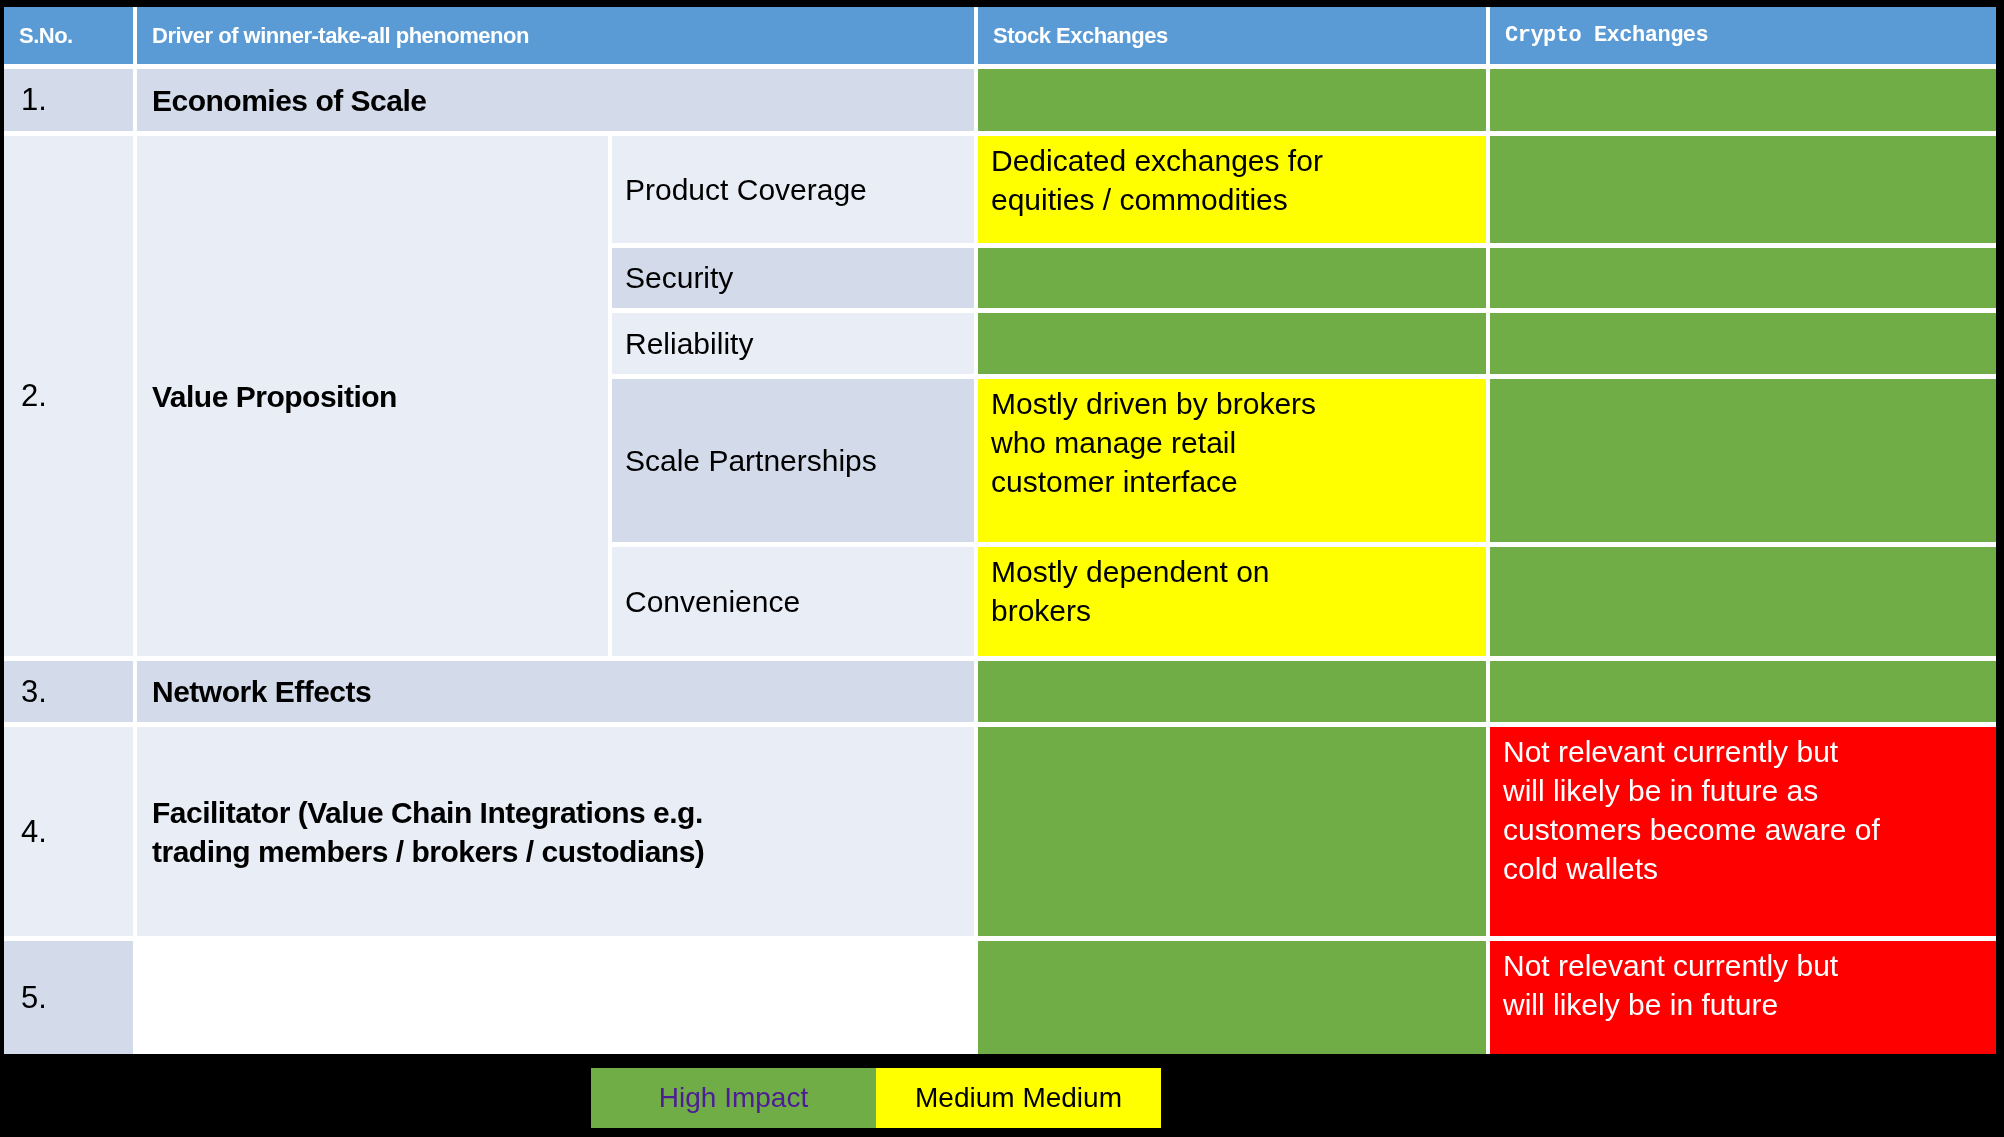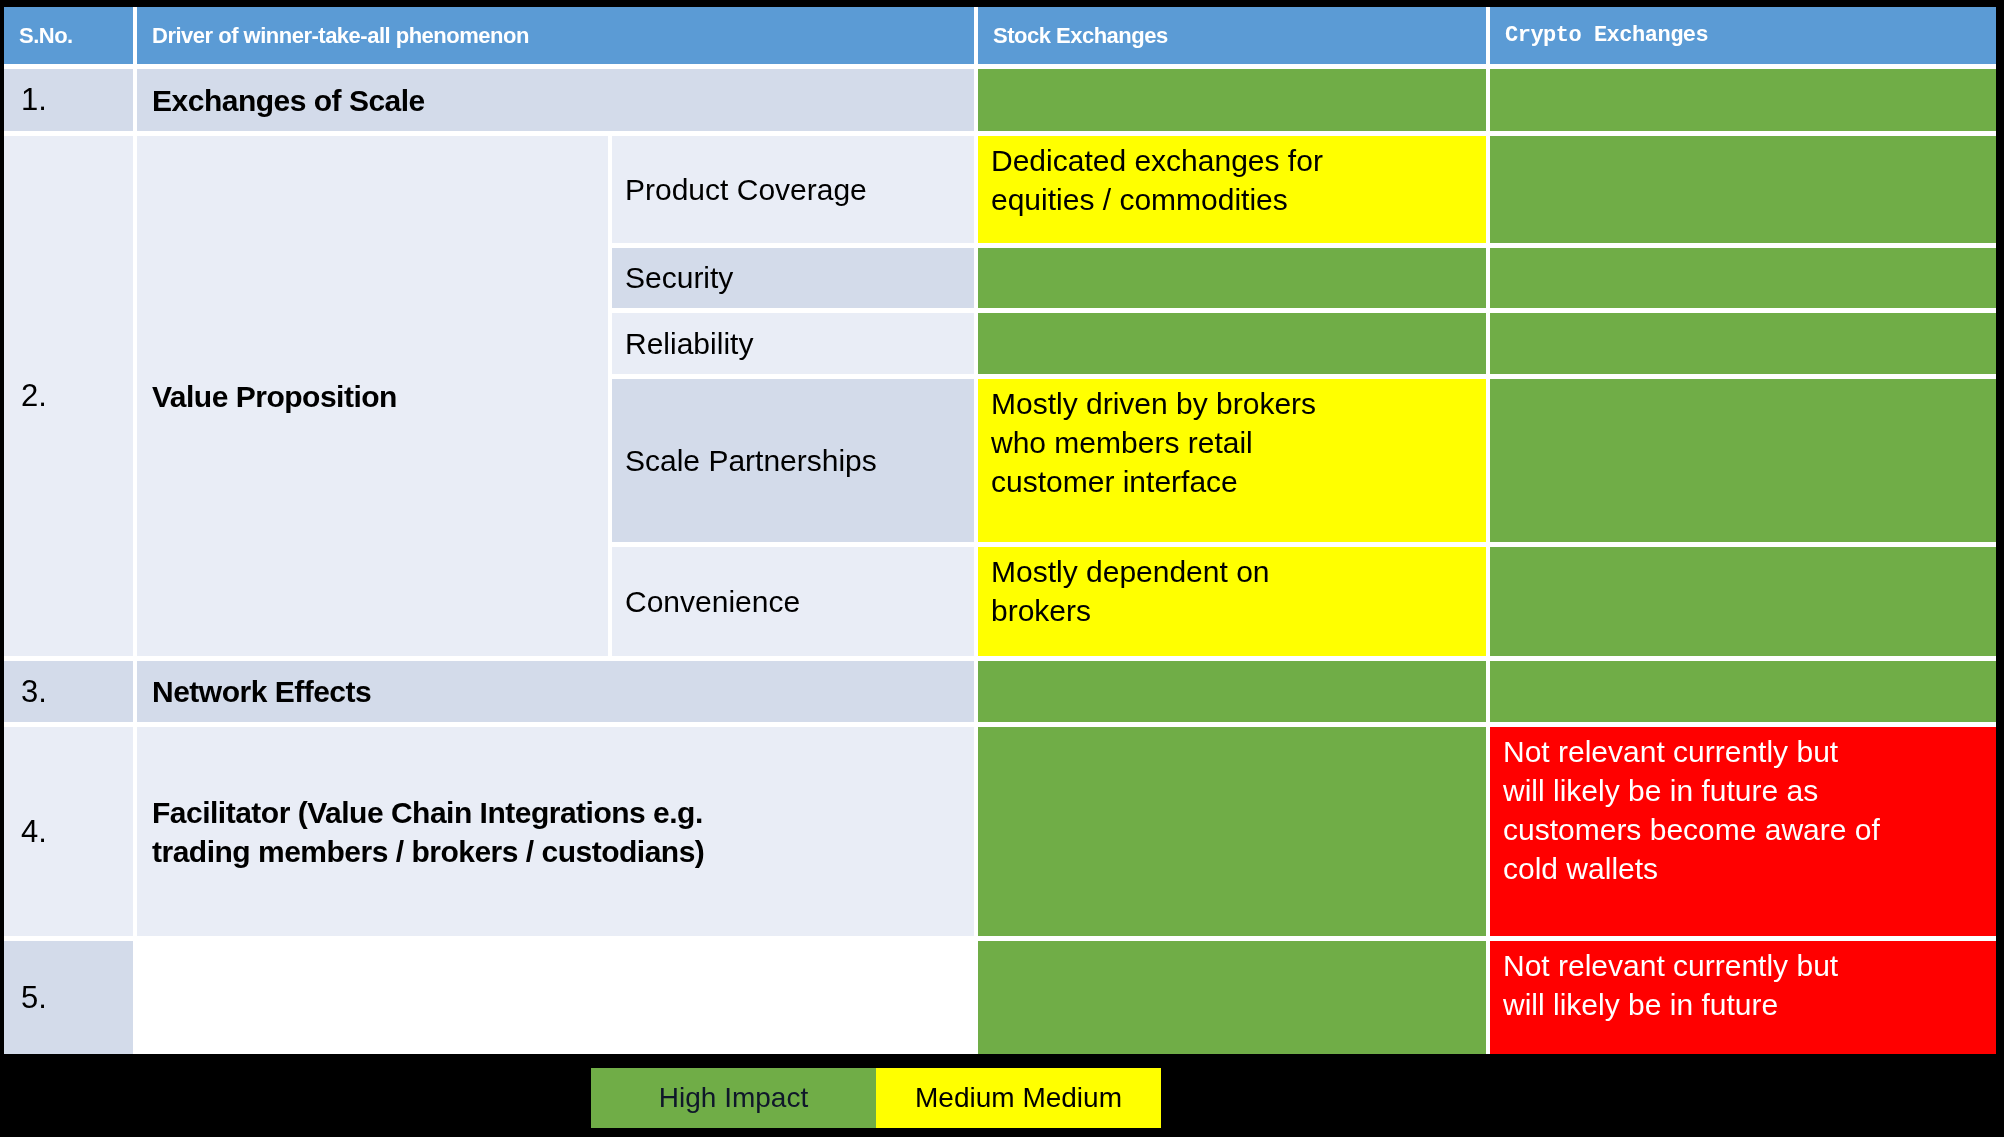--- a/index.html
+++ b/index.html
@@ -52,36 +52,36 @@
   }
   .legend{
     position:absolute;left:591px;top:1068px;
     display:flex;
   }
   .legend-item{
     width:285px;height:60px;
     display:flex;align-items:center;justify-content:center;
     font-size:28px;
   }
-  .legend-high{background:var(--green);color:#0f172a;}
+  .legend-high{background:var(--green);color:#4c1d95;}
   .legend-medium{background:var(--yellow);color:#000;}
   .legend-low{background:var(--red);color:#fff;}
 </style>
 </head>
 <body>
 
 <div class="grid">
 
   <div class="cell hdr" style="grid-column:1;grid-row:1;">S.No.</div>
   <div class="cell hdr" style="grid-column:2/4;grid-row:1;">Driver of winner-take-all phenomenon</div>
   <div class="cell hdr" style="grid-column:4;grid-row:1;">Stock Exchanges</div>
   <div class="cell hdr" style="grid-column:5;grid-row:1;font-family:Liberation Mono, monospace;">Crypto Exchanges</div>
 
   <div class="cell sno dark" style="grid-column:1;grid-row:2;">1.</div>
-  <div class="cell driver dark" style="grid-column:2/4;grid-row:2;">Exchanges of Scale</div>
+  <div class="cell driver dark" style="grid-column:2/4;grid-row:2;">Economies of Scale</div>
   <div class="cell impact-high" style="grid-column:4;grid-row:2;"></div>
   <div class="cell impact-high" style="grid-column:5;grid-row:2;"></div>
 
   <div class="cell sno light" style="grid-column:1;grid-row:3/8;">2.</div>
   <div class="cell driver light" style="grid-column:2;grid-row:3/8;">Value Proposition</div>
 
   <div class="cell sub light" style="grid-column:3;grid-row:3;">Product Coverage</div>
   <div class="cell content impact-medium" style="grid-column:4;grid-row:3;">Dedicated exchanges for
 equities / commodities</div>
   <div class="cell impact-high" style="grid-column:5;grid-row:3;"></div>
@@ -89,21 +89,21 @@
   <div class="cell sub dark" style="grid-column:3;grid-row:4;">Security</div>
   <div class="cell impact-high" style="grid-column:4;grid-row:4;"></div>
   <div class="cell impact-high" style="grid-column:5;grid-row:4;"></div>
 
   <div class="cell sub light" style="grid-column:3;grid-row:5;">Reliability</div>
   <div class="cell impact-high" style="grid-column:4;grid-row:5;"></div>
   <div class="cell impact-high" style="grid-column:5;grid-row:5;"></div>
 
   <div class="cell sub dark" style="grid-column:3;grid-row:6;">Scale Partnerships</div>
   <div class="cell content impact-medium" style="grid-column:4;grid-row:6;">Mostly driven by brokers
-who members retail
+who manage retail
 customer interface</div>
   <div class="cell impact-high" style="grid-column:5;grid-row:6;"></div>
 
   <div class="cell sub light" style="grid-column:3;grid-row:7;">Convenience</div>
   <div class="cell content impact-medium" style="grid-column:4;grid-row:7;">Mostly dependent on
 brokers</div>
   <div class="cell impact-high" style="grid-column:5;grid-row:7;"></div>
 
   <div class="cell sno dark" style="grid-column:1;grid-row:8;">3.</div>
   <div class="cell driver dark" style="grid-column:2/4;grid-row:8;">Network Effects</div>

